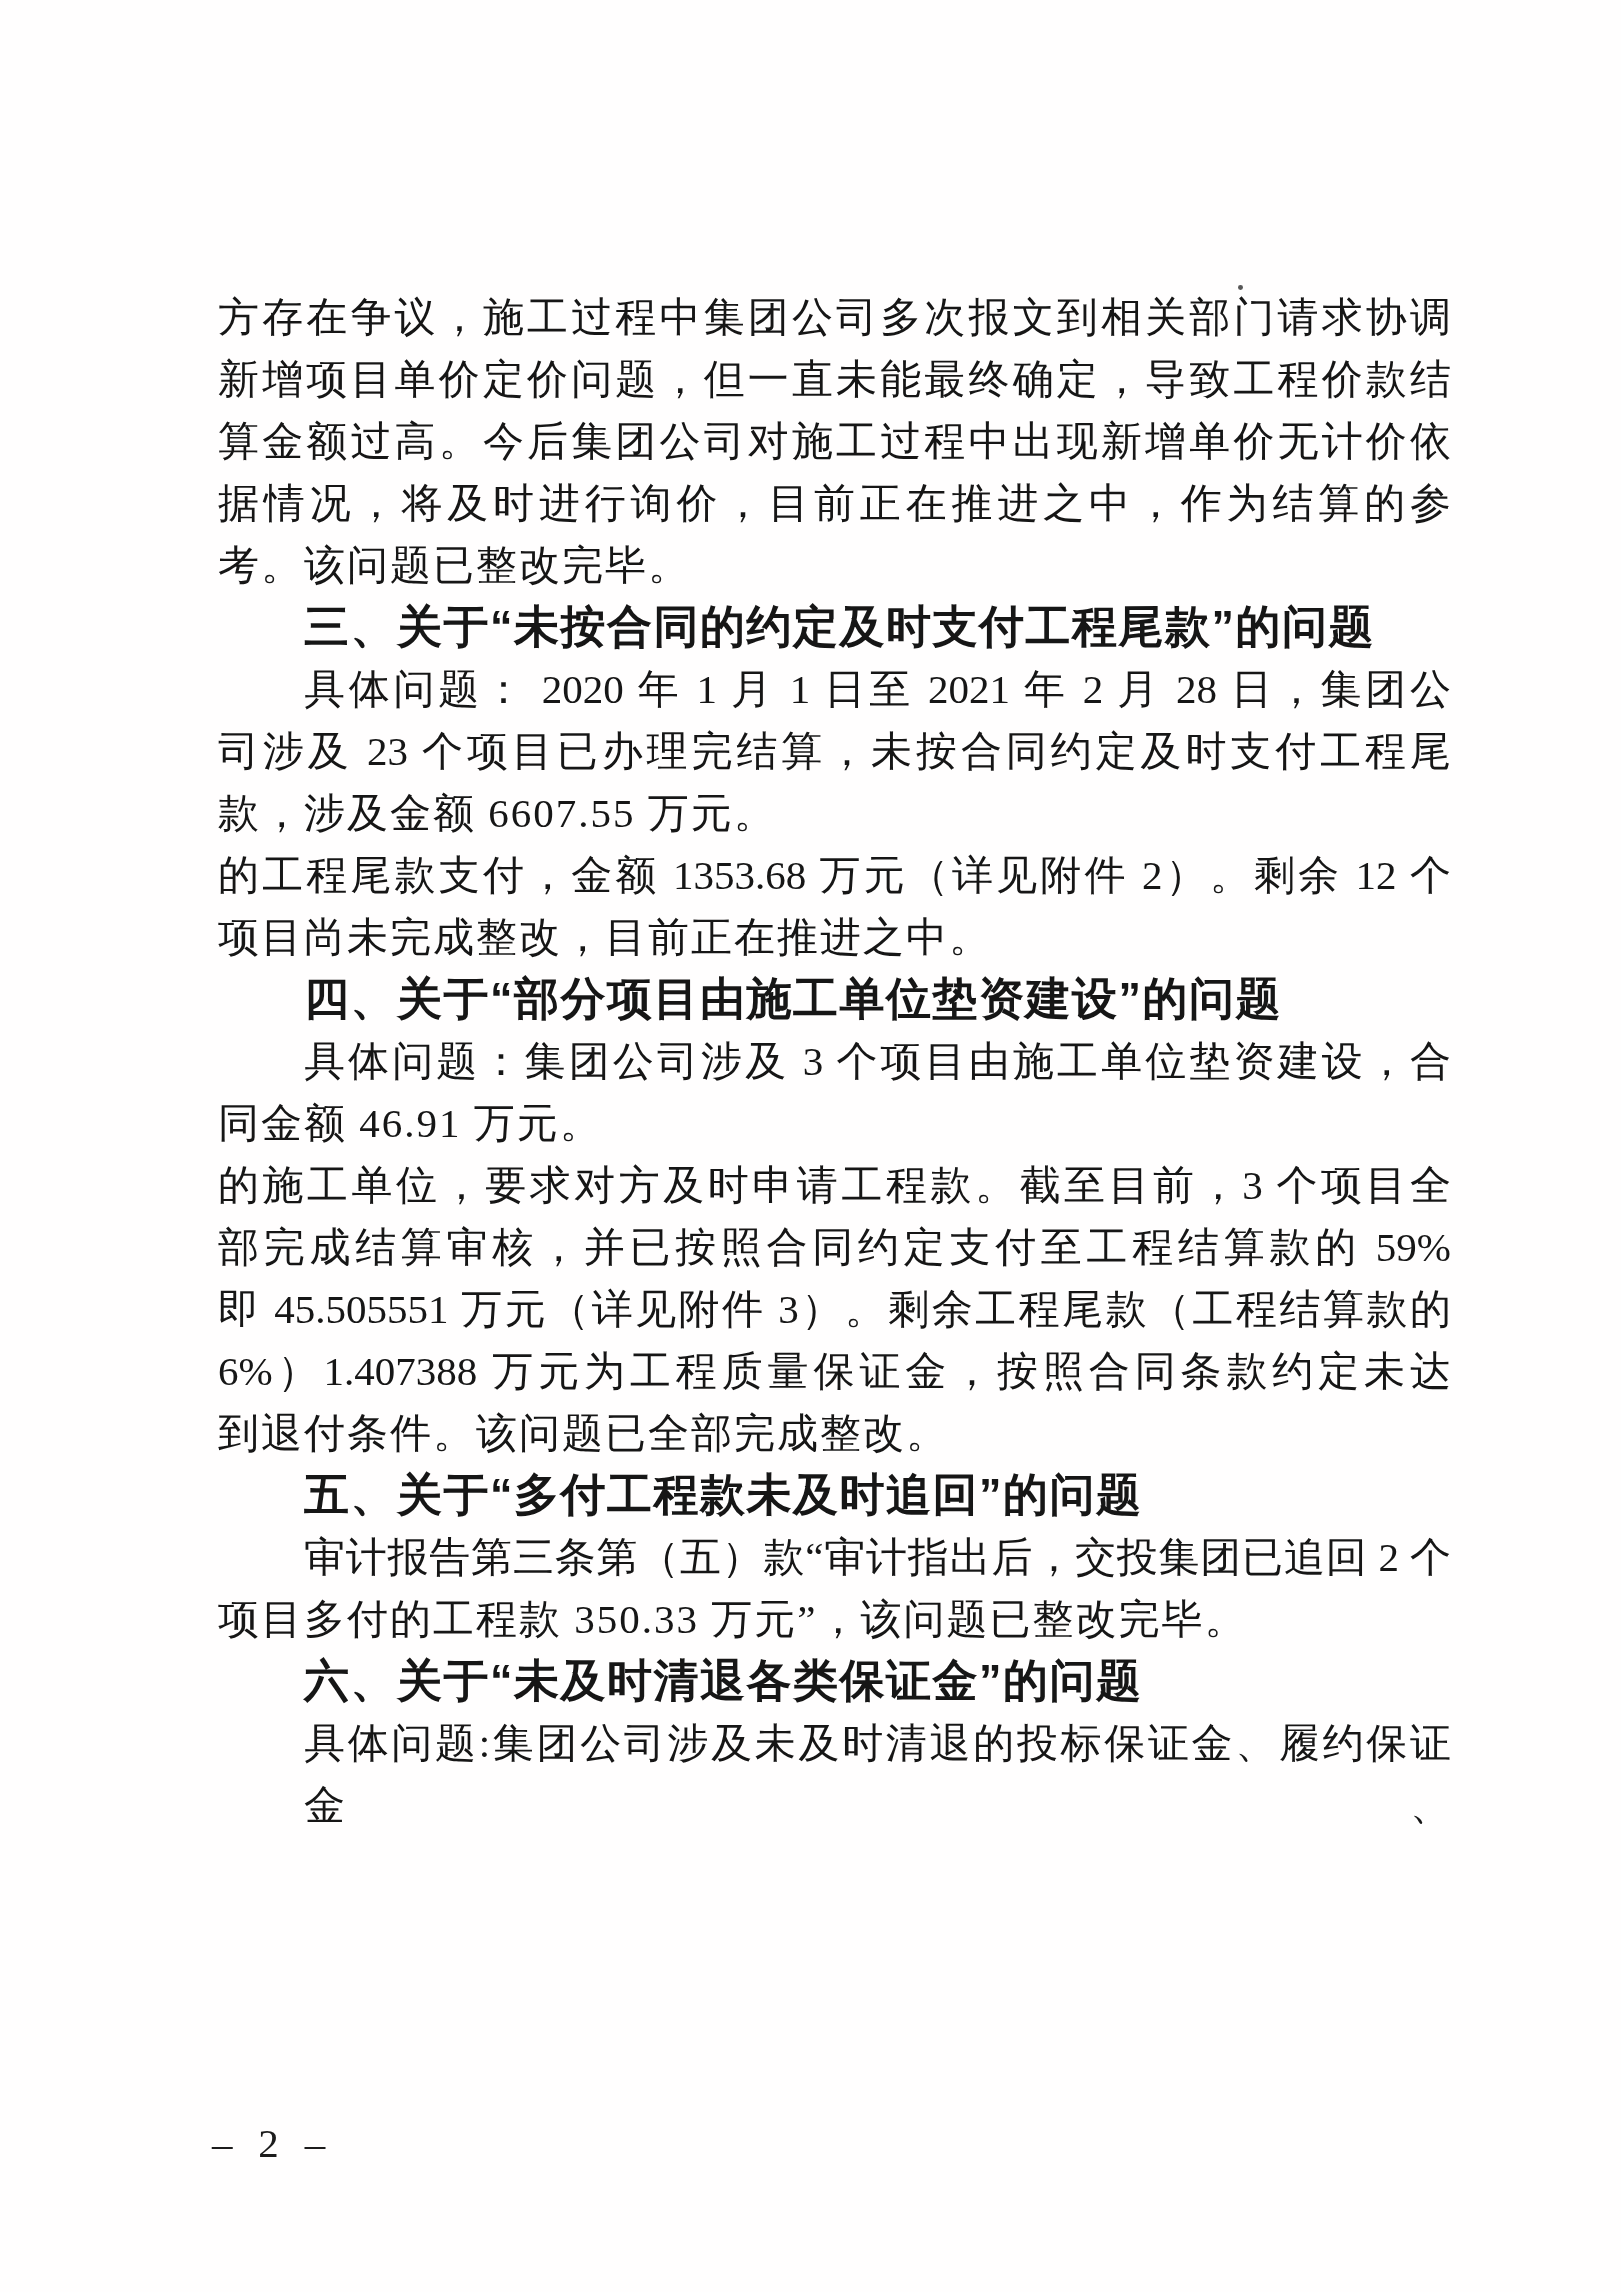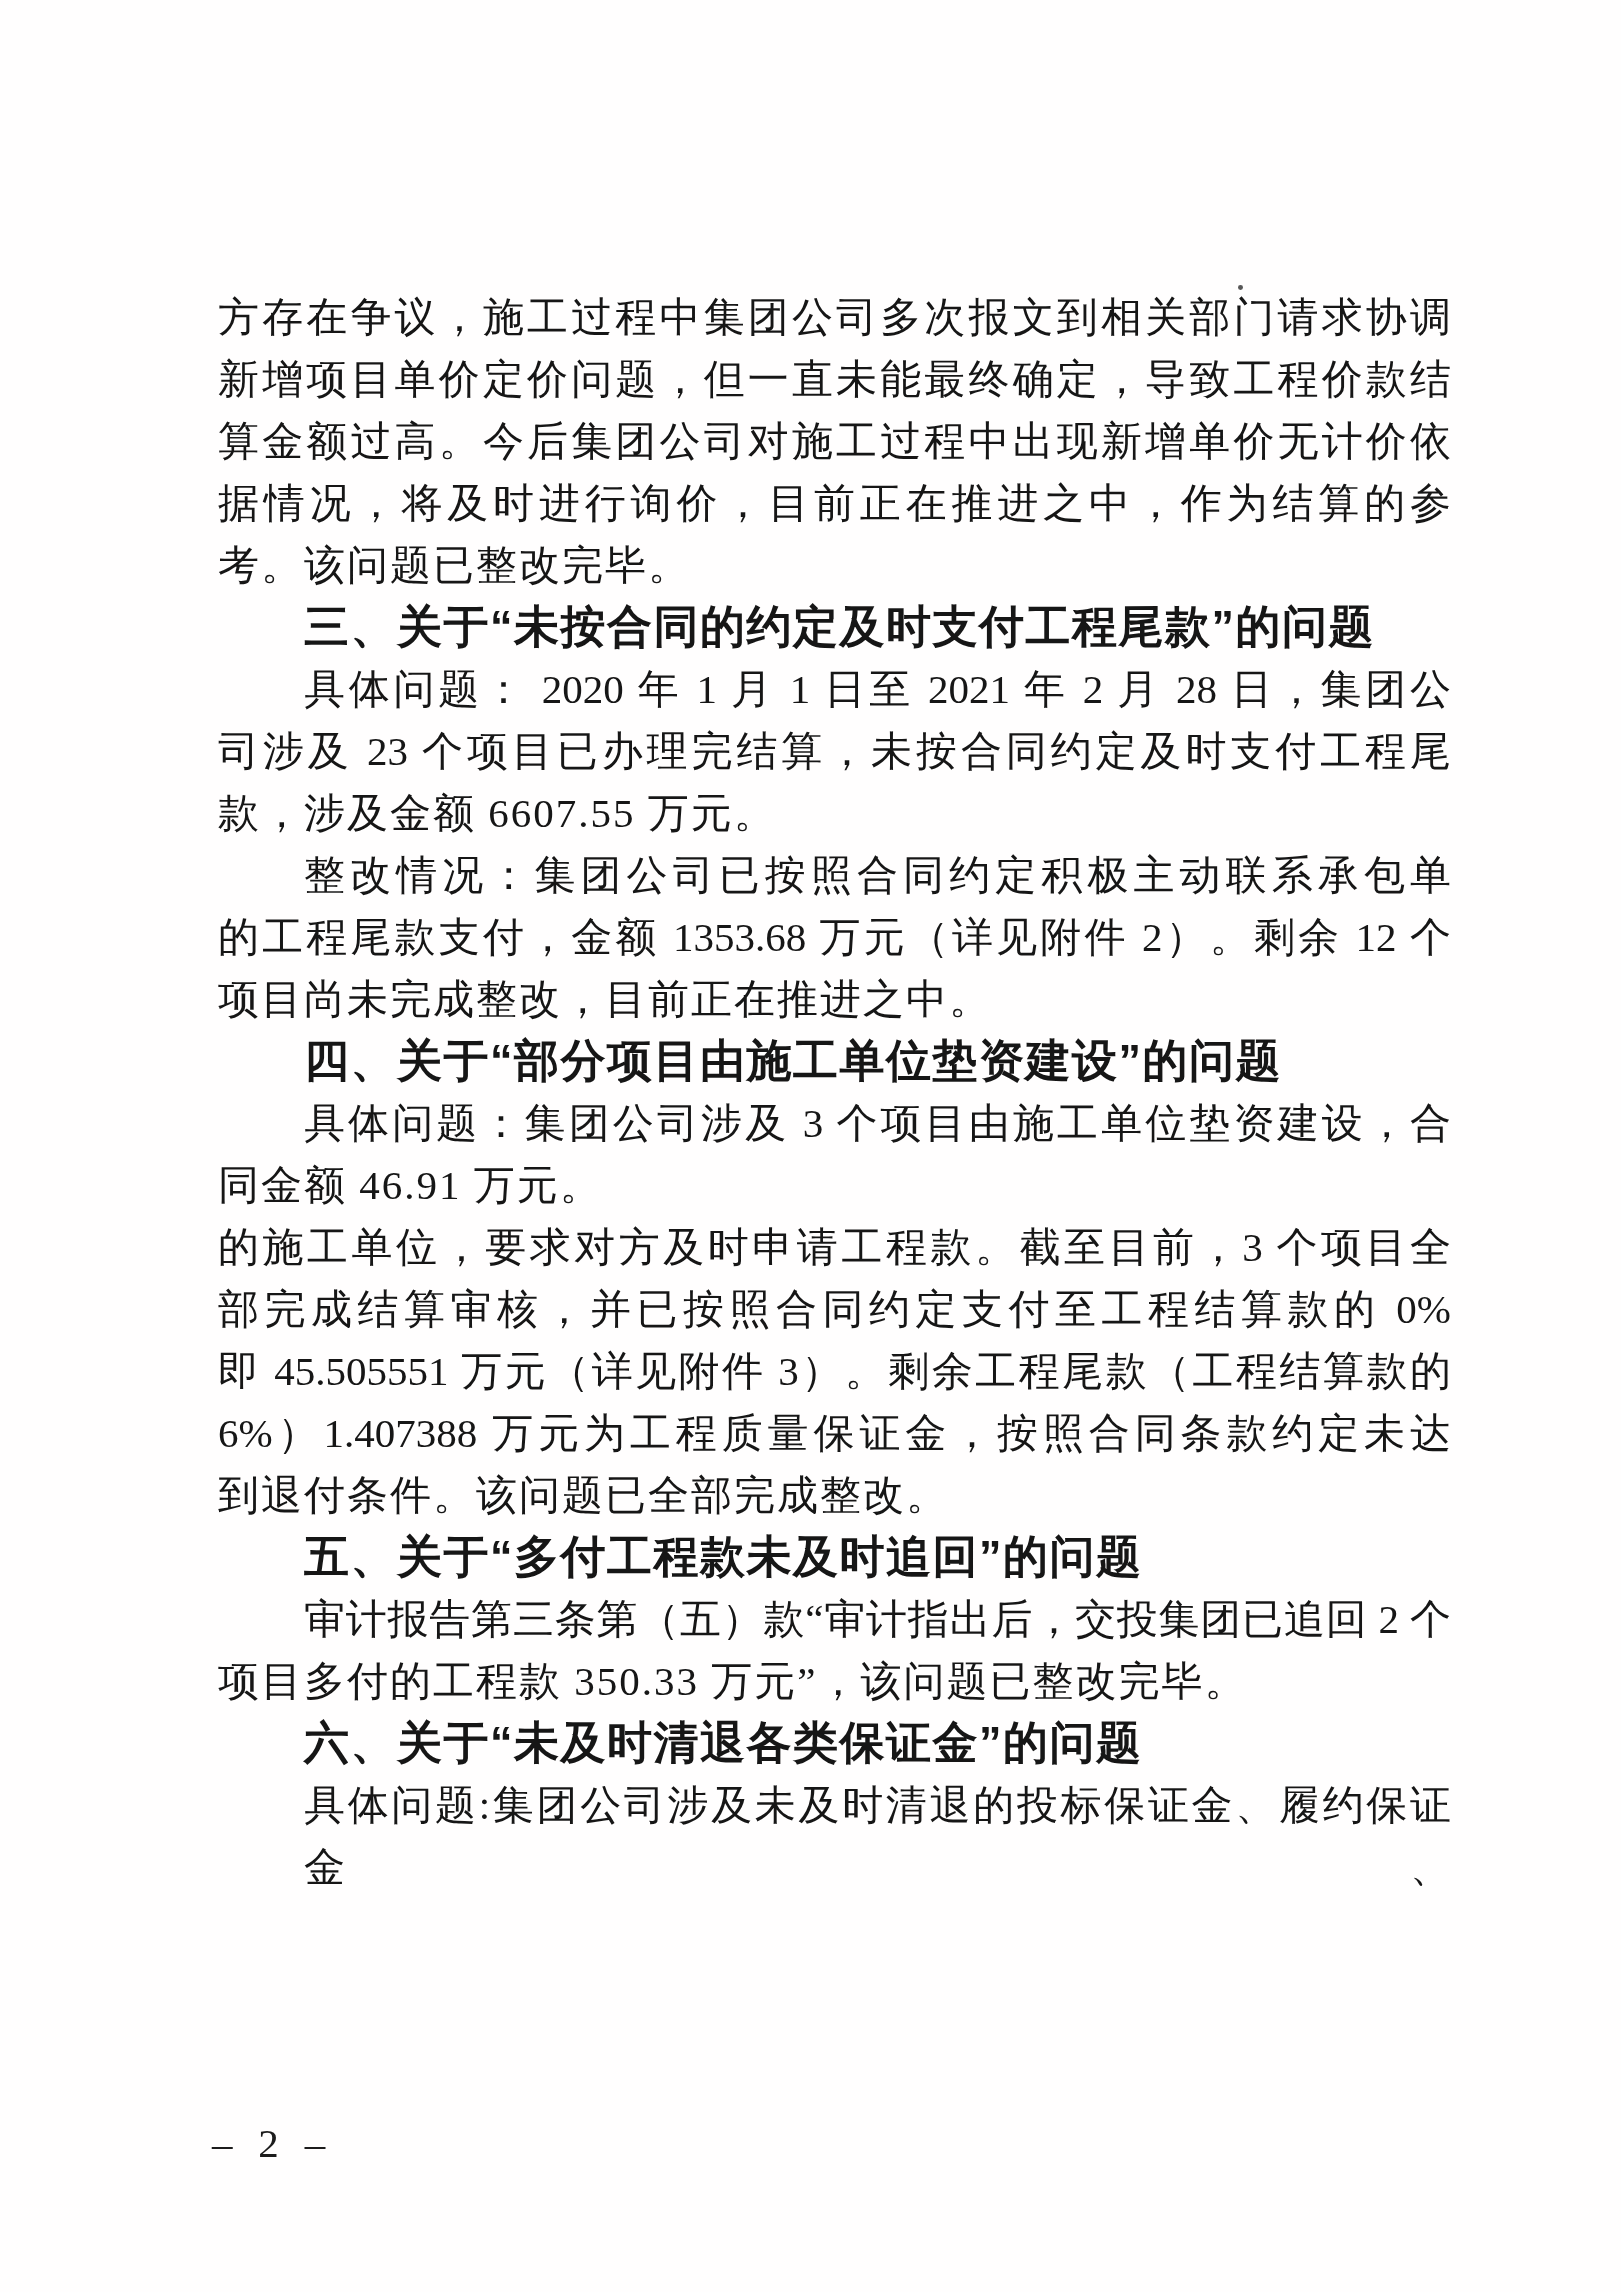--- a/index.html
+++ b/index.html
@@ -73,28 +73,27 @@
   <div class="doc" id="doc-body">
       <div class="line justify">方存在争议，施工过程中集团公司多次报文到相关部门请求协调</div>
       <div class="line justify">新增项目单价定价问题，但一直未能最终确定，导致工程价款结</div>
       <div class="line justify">算金额过高。今后集团公司对施工过程中出现新增单价无计价依</div>
       <div class="line justify">据情况，将及时进行询价，目前正在推进之中，作为结算的参</div>
       <div class="line">考。该问题已整改完毕。</div>
       <div class="line heading indent">三、关于“未按合同的约定及时支付工程尾款”的问题</div>
       <div class="line indent justify">具体问题： 2020 年 1 月 1 日至 2021 年 2 月 28 日，集团公</div>
       <div class="line justify">司涉及 23 个项目已办理完结算，未按合同约定及时支付工程尾</div>
       <div class="line">款，涉及金额 6607.55 万元。</div>
-      <div class="line indent justify">整改情况：集团公司已按照合同约定积极主动联系承包单</div>
       <div class="line justify">的工程尾款支付，金额 1353.68 万元（详见附件 2）。剩余 12 个</div>
       <div class="line">项目尚未完成整改，目前正在推进之中。</div>
       <div class="line heading indent">四、关于“部分项目由施工单位垫资建设”的问题</div>
       <div class="line indent justify">具体问题：集团公司涉及 3 个项目由施工单位垫资建设，合</div>
       <div class="line">同金额 46.91 万元。</div>
       <div class="line justify">的施工单位，要求对方及时申请工程款。截至目前，3 个项目全</div>
-      <div class="line justify">部完成结算审核，并已按照合同约定支付至工程结算款的 0%</div>
+      <div class="line justify">部完成结算审核，并已按照合同约定支付至工程结算款的 59%</div>
       <div class="line justify">即 45.505551 万元（详见附件 3）。剩余工程尾款（工程结算款的</div>
       <div class="line justify">6%）1.407388 万元为工程质量保证金，按照合同条款约定未达</div>
       <div class="line">到退付条件。该问题已全部完成整改。</div>
       <div class="line heading indent">五、关于“多付工程款未及时追回”的问题</div>
       <div class="line indent justify">审计报告第三条第（五）款“审计指出后，交投集团已追回 2 个</div>
       <div class="line">项目多付的工程款 350.33 万元”，该问题已整改完毕。</div>
       <div class="line heading indent">六、关于“未及时清退各类保证金”的问题</div>
       <div class="line indent justify">具体问题:集团公司涉及未及时清退的投标保证金、履约保证金、</div>
     </div>
   <div class="footer-page-number">– 2 –</div>

